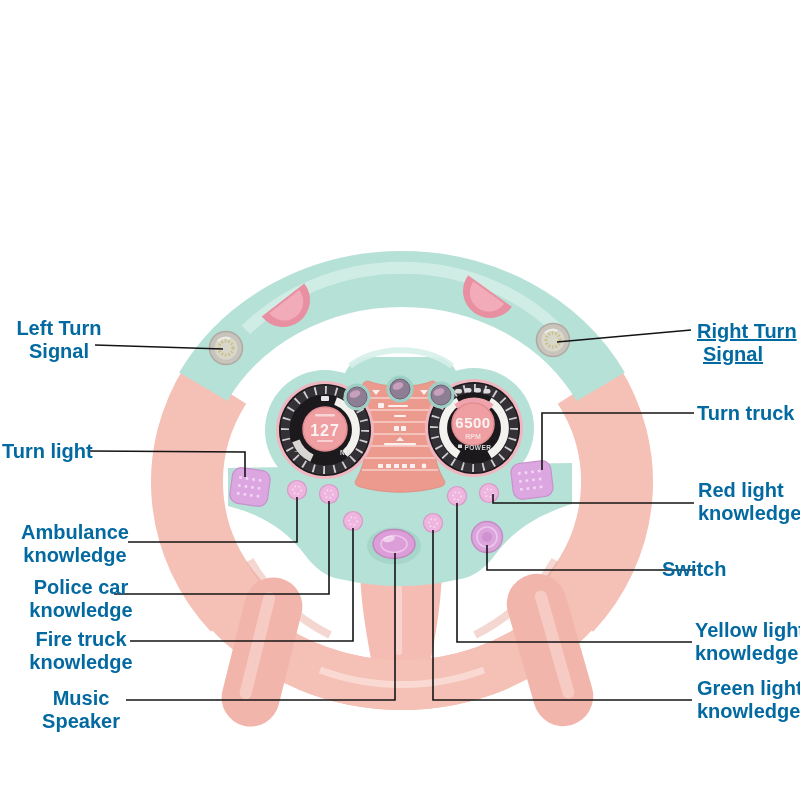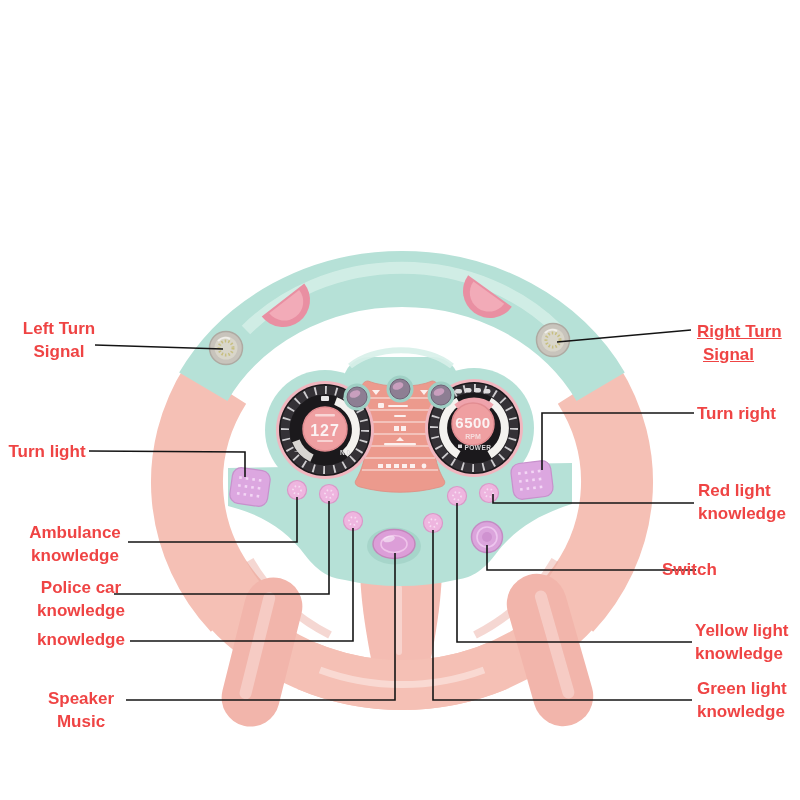--- a/index.html
+++ b/index.html
@@ -1,19 +1,19 @@
 <!DOCTYPE html>
 <html><head>
 <meta charset="utf-8">
 <style>
   html,body{margin:0;padding:0;background:#fff;}
   #stage{position:relative;width:800px;height:800px;background:#ffffff;overflow:hidden;
          font-family:"Liberation Sans", sans-serif;}
   #art{position:absolute;left:0;top:0;}
-  .lbl{position:absolute;font-weight:bold;font-size:17px;line-height:23px;color:#ef4444;
+  .lbl{position:absolute;font-weight:bold;font-size:20px;line-height:23px;color:#0369a1;
        white-space:nowrap;}
   .lbl.c{text-align:center;}
   .lbl span{display:block;}
   .lbl .ind{padding-left:6px;}
 </style>
 </head>
 <body>
 
 <div id="stage">
 
@@ -267,35 +267,36 @@
     <span>Ambulance</span>
     <span>knowledge</span>
   </div>
 
   <div class="lbl c" style="left:20px;top:576px;width:122px;">
     <span>Police car</span>
     <span>knowledge</span>
   </div>
 
   <div class="lbl c" style="left:20px;top:628px;width:122px;">
+    <span>Fire truck</span>
     <span>knowledge</span>
   </div>
 
   <div class="lbl c" style="left:20px;top:687px;width:122px;">
+    <span>Music</span>
     <span>Speaker</span>
-    <span>Music</span>
   </div>
 
   <div class="lbl" style="left:697px;top:320px;text-decoration:underline;">
     <span>Right Turn</span>
     <span class="ind">Signal</span>
   </div>
 
   <div class="lbl" style="left:697px;top:402px;">
-    <span>Turn right</span>
+    <span>Turn truck</span>
   </div>
 
   <div class="lbl" style="left:698px;top:479px;">
     <span>Red light</span>
     <span>knowledge</span>
   </div>
 
   <div class="lbl" style="left:662px;top:558px;">
     <span>Switch</span>
   </div>

